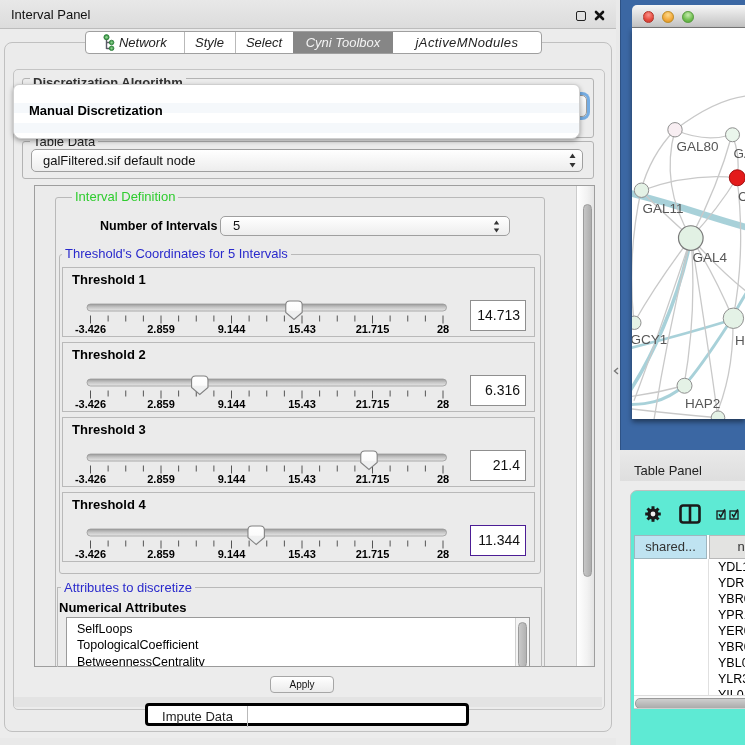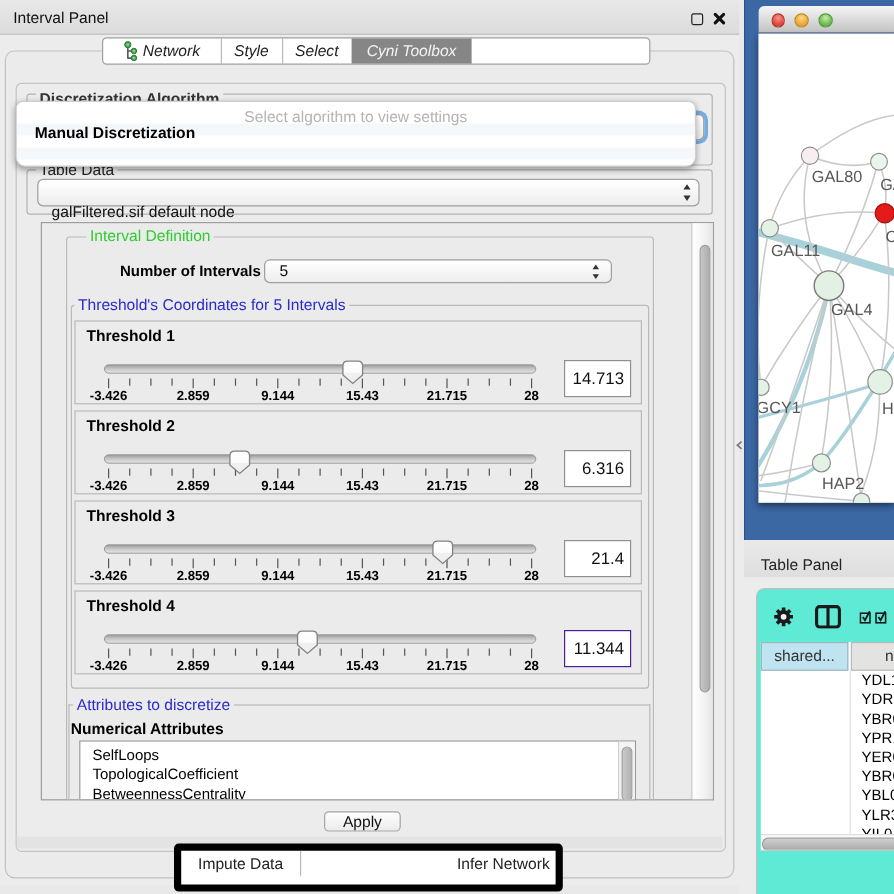--- a/index.html
+++ b/index.html
@@ -36,41 +36,41 @@
       <circle cx="3.5" cy="3.2" r="1.2" fill="#8fce8f"></circle>
       <circle cx="8.6" cy="8.5" r="2.3" fill="#44a04f" stroke="#2c7a38" stroke-width=".8"></circle>
       <circle cx="8.6" cy="8.5" r="1.1" fill="#8fce8f"></circle>
       <circle cx="8.6" cy="14.3" r="2.3" fill="#44a04f" stroke="#2c7a38" stroke-width=".8"></circle>
       <circle cx="8.6" cy="14.3" r="1.1" fill="#8fce8f"></circle>
     </svg>
     Network</div>
   <div class="abs" style="left:98px;top:0;width:51px;height:21px;line-height:21px;text-align:center;border-right:1px solid #b9b9b9;">Style</div>
   <div class="abs" style="left:149px;top:0;width:58px;height:21px;line-height:21px;text-align:center;">Select</div>
   <div class="abs" style="left:207px;top:0;width:100px;height:21px;line-height:21px;text-align:center;background:#868686;color:#f4f4f4;">Cyni Toolbox</div>
+  <div class="abs" style="left:307px;top:0;width:148px;height:21px;line-height:21px;text-align:center;border-radius:0 3px 3px 0;letter-spacing:.4px;">jActiveMNodules</div>
 </div>
 
 <div class="abs" style="left:22px;top:78px;width:570px;height:58px;border:1px solid #b3b3b3;border-radius:3px;"></div>
 <div class="abs" style="left:30px;top:75px;font-size:13px;font-weight:bold;color:#333;background:#ececec;padding:0 3px;">Discretization Algorithm</div>
 
 <div class="abs" style="left:32px;top:95px;width:555px;height:22px;background:linear-gradient(#fff,#e9e9e9);border:1px solid #9a9a9a;border-radius:5px;box-shadow:0 0 0 3px rgba(88,156,224,.8);box-sizing:border-box;"></div>
 
 <div class="abs" style="left:22px;top:141px;width:570px;height:36px;border:1px solid #b3b3b3;border-radius:3px;"></div>
 <div class="abs" style="left:30px;top:134px;font-size:13px;color:#222;background:#ececec;padding:0 3px;">Table Data</div>
 <div class="abs" style="left:31px;top:149px;width:552px;height:23px;background:linear-gradient(#ffffff,#ededed);border:1px solid #9f9f9f;border-radius:5px;box-sizing:border-box;">
-  <div class="abs" style="left:11px;top:16px;line-height:21px;font-size:13px;color:#111;">galFiltered.sif default node</div>
+  <div class="abs" style="left:11px;top:0;line-height:21px;font-size:13px;color:#111;">galFiltered.sif default node</div>
   <svg class="abs" style="right:5px;top:3px;" width="9" height="15" viewBox="0 0 9 15">
     <path d="M4.5 0.5 L7.5 5 L1.5 5 Z" fill="#333"></path>
     <path d="M4.5 14.5 L7.5 10 L1.5 10 Z" fill="#333"></path>
   </svg>
 </div>
 
 <div class="abs" style="left:13px;top:84px;width:565px;height:53px;background:#fff;border:1px solid #cfcfcf;border-radius:6px 6px 8px 8px;box-shadow:0 2px 5px rgba(0,0,0,.35);z-index:30;overflow:hidden;">
   <div class="abs" style="left:0;top:18px;width:565px;height:10px;background:#f5f8fb;"></div>
   <div class="abs" style="left:0;top:38px;width:565px;height:10px;background:#f5f8fb;"></div>
-  <div class="abs" style="left:0;top:5px;width:565px;text-align:center;font-size:13px;color:#b4b4b4;">Select algorithm to view settings</div>
   <div class="abs" style="left:15px;top:18px;font-size:13px;font-weight:bold;color:#000;">Manual Discretization</div>
 </div>
 
 <div class="abs" style="left:34px;top:185px;width:561px;height:482px;background:#ebebeb;border:1px solid #9e9e9e;box-sizing:border-box;overflow:hidden;" id="bigpanel">
 
   <div class="abs" style="left:20px;top:11px;width:488px;height:520px;border:1px solid #b9b9b9;border-radius:3px;"></div>
   <div class="grouptitle" style="left:37px;top:4px;color:#2ecc2e;">Interval Definition</div>
 
   <div class="abs" style="left:65px;top:33px;font-size:12.5px;font-weight:bold;color:#000;">Number of Intervals</div>
   <div class="abs" style="left:185px;top:30px;width:290px;height:20px;background:linear-gradient(#ffffff,#ededed);border:1px solid #9f9f9f;border-radius:5px;box-sizing:border-box;">
@@ -168,25 +168,24 @@
   <div style="padding:3px 0 0 10px;font-size:12.5px;line-height:16.3px;color:#000;">SelfLoops<br>TopologicalCoefficient<br>BetweennessCentrality</div>
   <div class="abs" style="right:0;top:0;width:13px;height:50px;background:#f4f4f4;border-left:1px solid #d0d0d0;">
     <div class="abs" style="left:1.5px;top:4px;width:9px;height:46px;background:linear-gradient(90deg,#c9c9c9,#b2b2b2);border:1px solid #9a9a9a;border-radius:5px;box-sizing:border-box;"></div>
   </div>
 </div>
 
 <div class="abs" style="left:576px;top:186px;width:18px;height:480px;background:linear-gradient(90deg,#ffffff,#f2f2f2 60%,#e4e4e4);border-left:1px solid #cccccc;z-index:6;box-sizing:border-box;">
   <div class="abs" style="left:6px;top:18px;width:8.5px;height:373px;background:linear-gradient(90deg,#c6c6c6,#adadad);border:1px solid #9c9c9c;border-radius:4.5px;box-sizing:border-box;"></div>
 </div>
 
-<div class="abs" style="left:270px;top:676px;width:62px;height:15px;background:linear-gradient(#ffffff,#ebebeb);border:1px solid #a6a6a6;border-radius:4px;text-align:center;line-height:15px;font-size:13px;color:#111;z-index:8;">Apply</div>
-
-<div class="abs" style="left:145px;top:703px;width:324px;height:40px;background:#fff;border:6px solid #000000;border-radius:4px;box-sizing:border-box;font-size:13px;color:#222;z-index:9;">
+<div class="abs" style="left:270px;top:676px;width:62px;height:15px;background:linear-gradient(#ffffff,#ebebeb);border:1px solid #a6a6a6;border-radius:4px;text-align:center;line-height:15px;font-size:10px;color:#111;z-index:8;">Apply</div>
+
+<div class="abs" style="left:145px;top:703px;width:324px;height:23px;background:#fff;border:3px solid #000000;border-radius:4px;box-sizing:border-box;font-size:13px;color:#222;z-index:9;">
   <div class="abs" style="left:0;top:0;width:100px;height:21px;line-height:21px;text-align:center;border-right:1px solid #b9b9b9;box-sizing:border-box;">Impute Data</div>
-  <div class="abs" style="left:215px;top:0;width:107px;height:21px;line-height:21px;text-align:center;">Infer Network</div>
 </div>
 
 <svg class="abs" style="left:613px;top:367px;z-index:4;" width="6" height="8" viewBox="0 0 6 8">
   <path d="M5 1 L1.5 4 L5 7" fill="none" stroke="#777" stroke-width="1.4"></path>
 </svg>
 
 <div class="abs" style="left:620px;top:0;width:125px;height:450px;background:#3b67a3;border-left:1px solid #2e5285;box-sizing:border-box;"></div>
 
 <div class="abs" style="left:632px;top:5px;width:113px;height:22.5px;background:linear-gradient(#f6f6f6,#c2c2c2);border-bottom:1px solid #787878;border-radius:5px 0 0 0;box-sizing:border-box;"></div>
 <div class="abs" style="left:642.5px;top:11.3px;width:9.8px;height:9.8px;border-radius:50%;background:radial-gradient(circle at 50% 30%,#f9948c,#e6493d 60%,#c33a30);border:.8px solid #b0352c;"></div>

